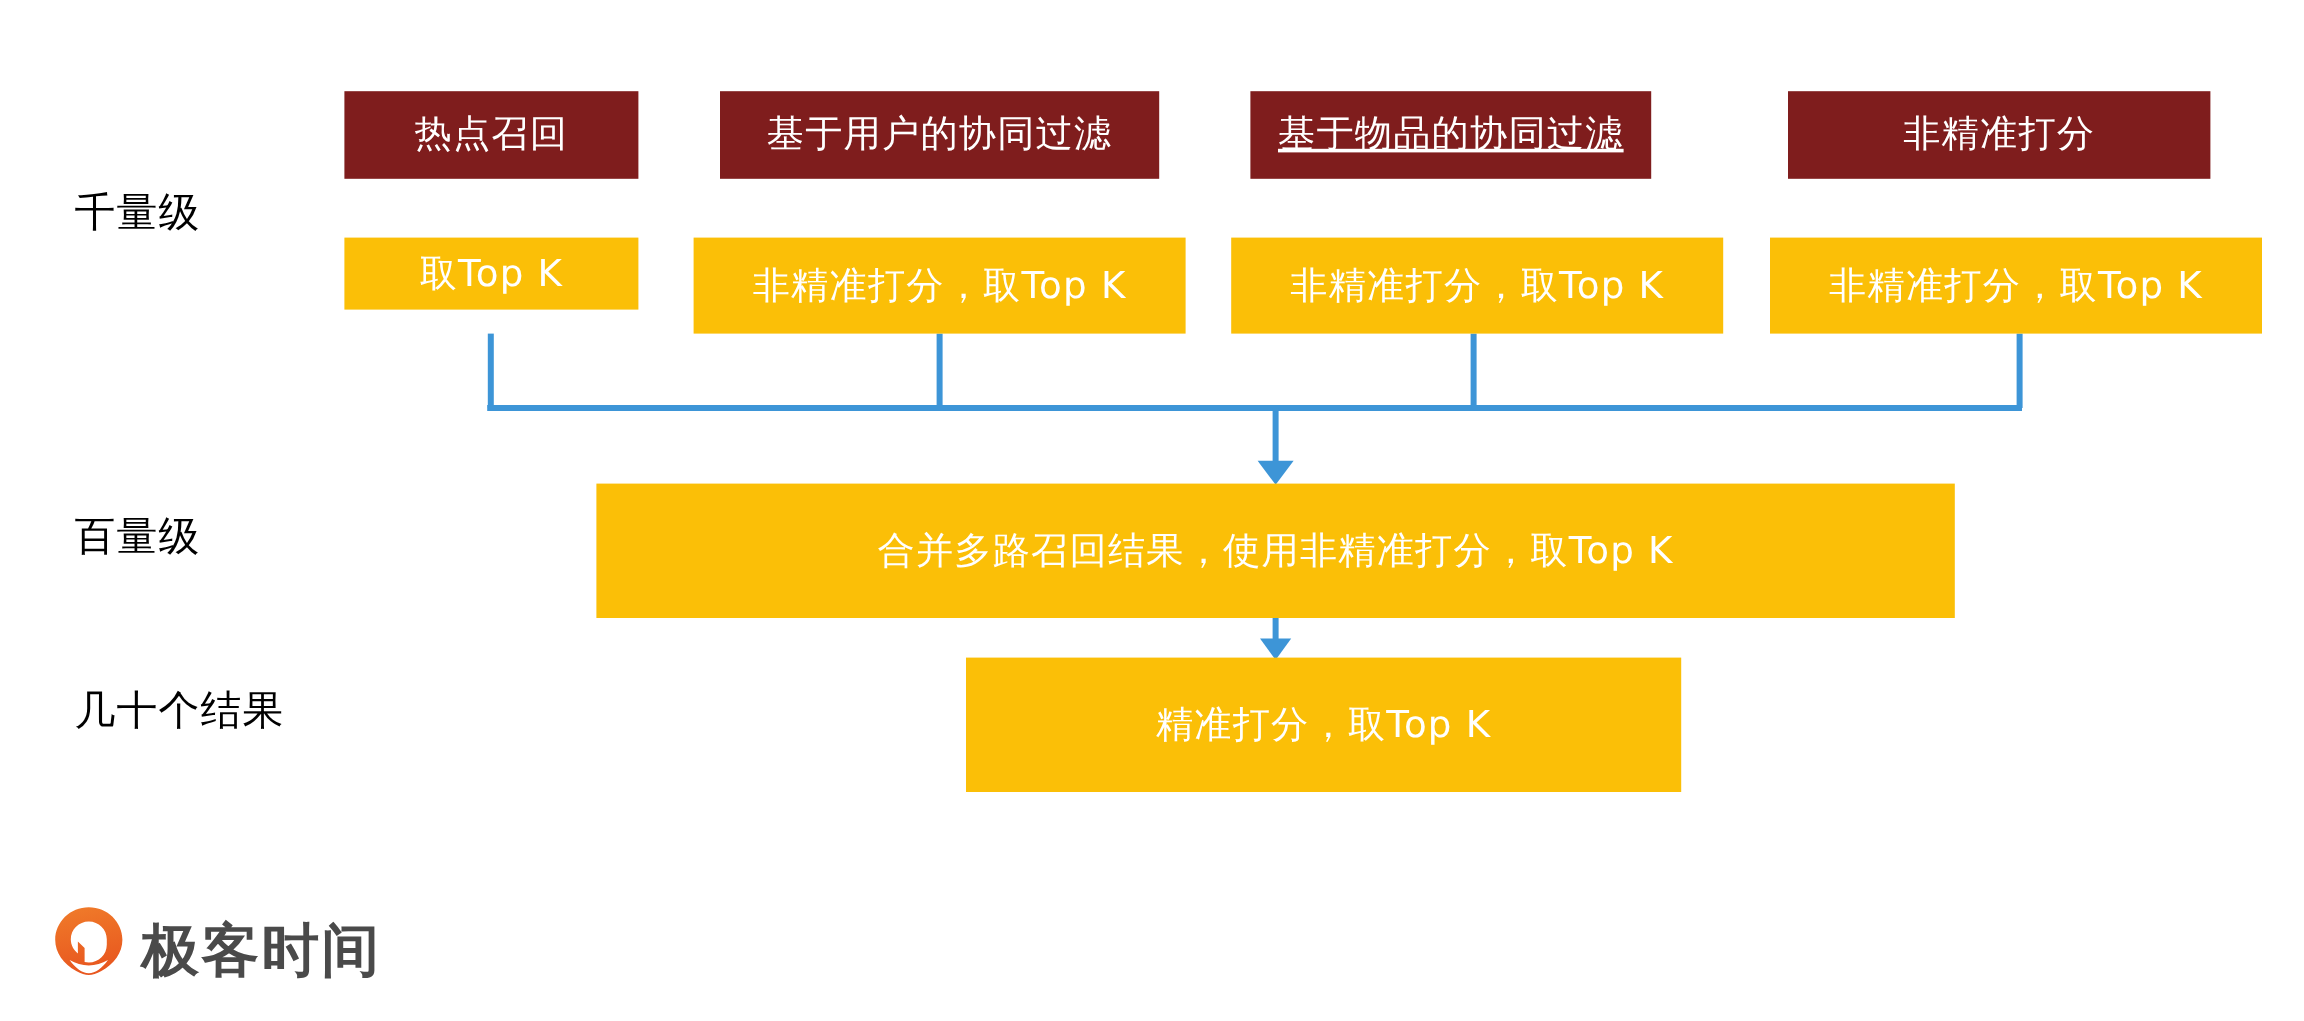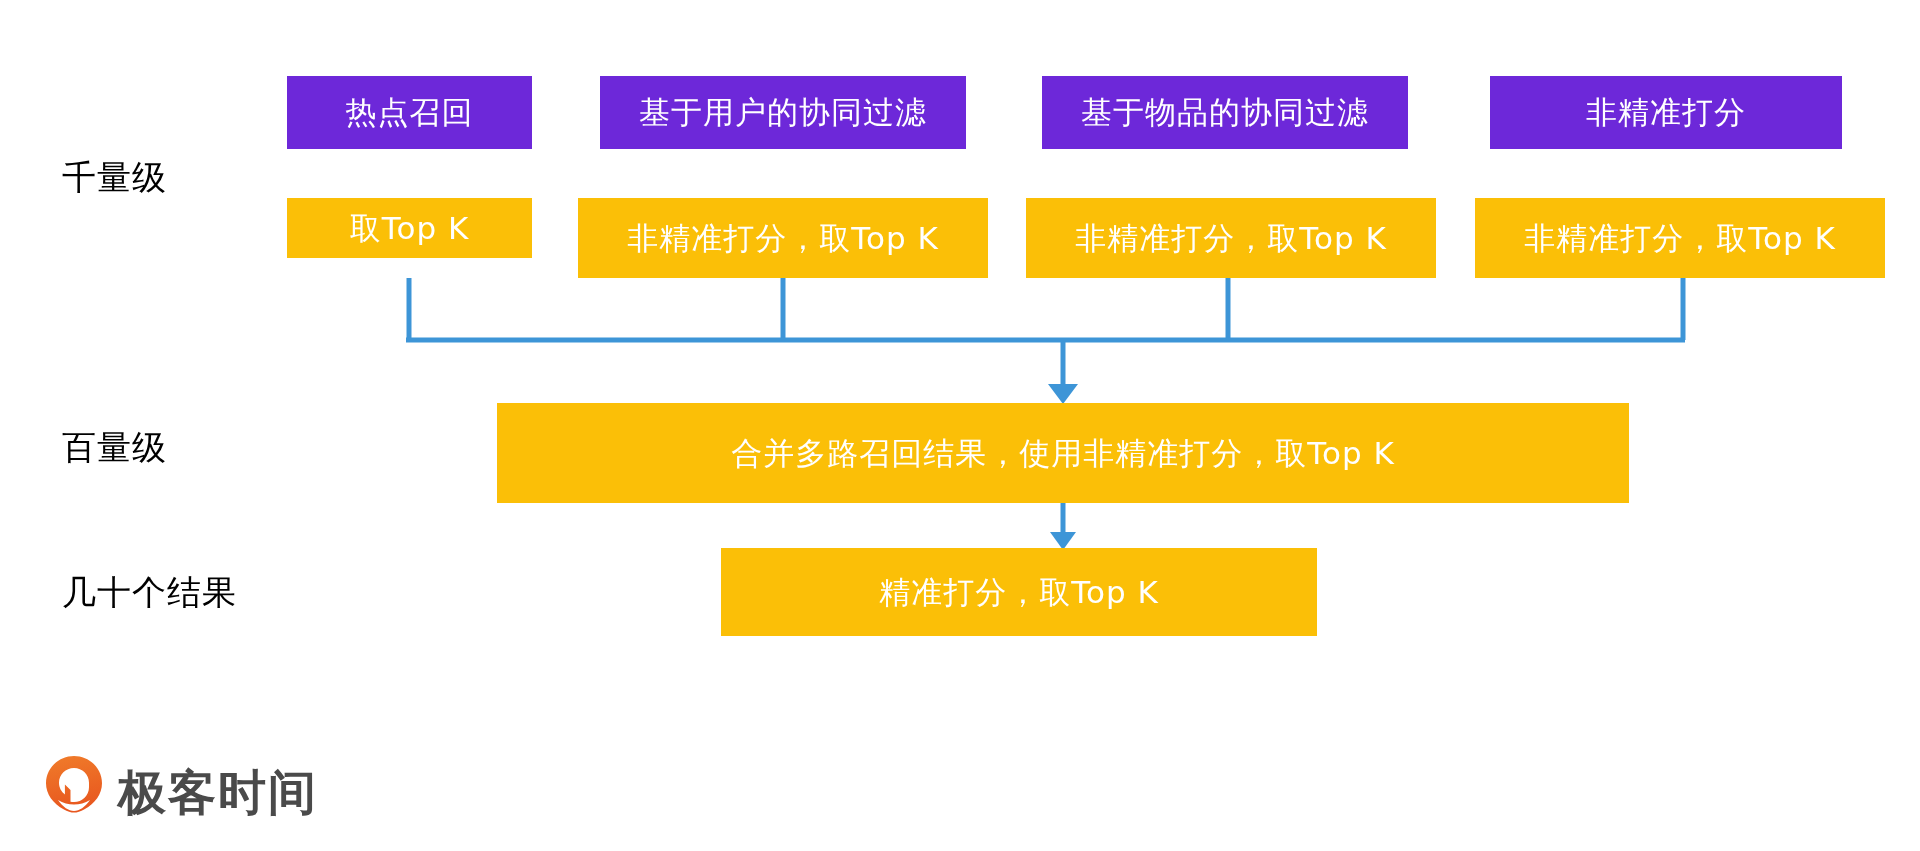--- a/index.html
+++ b/index.html
@@ -29,21 +29,21 @@
     align-items:center;
     justify-content:center;
     color:#ffffff;
     font-size:31px;
     line-height:1;
     letter-spacing:1px;
     white-space:nowrap;
     box-sizing:border-box;
     font-family:"DejaVu Sans","Liberation Sans",sans-serif;
   }
-  .box.blue{background:#6d28d9;}
+  .box.blue{background:#7f1d1d;}
   .box.orange{background:#fbbf07;}
 
   
   #connectors{
     position:absolute;left:0;top:0;width:1920px;height:851px;
     pointer-events:none;
   }
 
   
   #logo{
@@ -90,31 +90,31 @@
     <polygon points="1048,384 1078,384 1063,404" fill="#3d95d7"></polygon>
     <polygon points="1050,532 1076,532 1063,550" fill="#3d95d7"></polygon>
   </svg>
 
   <div class="tier-label" style="left:62px;top:160px;">千量级</div>
   <div class="tier-label" style="left:62px;top:430px;">百量级</div>
   <div class="tier-label" style="left:62px;top:575px;">几十个结果</div>
 
   <div class="box blue" style="left:287px;top:76px;width:245px;height:73px;">热点召回</div>
   <div class="box blue" style="left:600px;top:76px;width:366px;height:73px;">基于用户的协同过滤</div>
-  <div class="box blue" style="left:1042px;top:76px;width:366px;height:73px;">基于物品的协同过滤</div>
+  <div class="box blue" style="left:1042px;top:76px;width:334px;height:73px;text-decoration:underline;">基于物品的协同过滤</div>
   <div class="box blue" style="left:1490px;top:76px;width:352px;height:73px;">非精准打分</div>
 
   <div class="box orange" style="left:287px;top:198px;width:245px;height:60px;">取Top K</div>
   <div class="box orange" style="left:578px;top:198px;width:410px;height:80px;">非精准打分，取Top K</div>
   <div class="box orange" style="left:1026px;top:198px;width:410px;height:80px;">非精准打分，取Top K</div>
   <div class="box orange" style="left:1475px;top:198px;width:410px;height:80px;">非精准打分，取Top K</div>
 
-  <div class="box orange" style="left:497px;top:403px;width:1132px;height:100px;">合并多路召回结果，使用非精准打分，取Top K</div>
+  <div class="box orange" style="left:497px;top:403px;width:1132px;height:112px;">合并多路召回结果，使用非精准打分，取Top K</div>
 
-  <div class="box orange" style="left:721px;top:548px;width:596px;height:88px;">精准打分，取Top K</div>
+  <div class="box orange" style="left:805px;top:548px;width:596px;height:112px;">精准打分，取Top K</div>
 
   <div id="logo">
     <div id="logo-mark">
       <svg width="60" height="60" viewBox="0 0 60 60">
         <defs>
           <linearGradient id="gt-grad" x1="0" y1="0" x2="0.2" y2="1">
             <stop offset="0%" stop-color="#f07c2a"></stop>
             <stop offset="100%" stop-color="#e8571f"></stop>
           </linearGradient>
         </defs>

